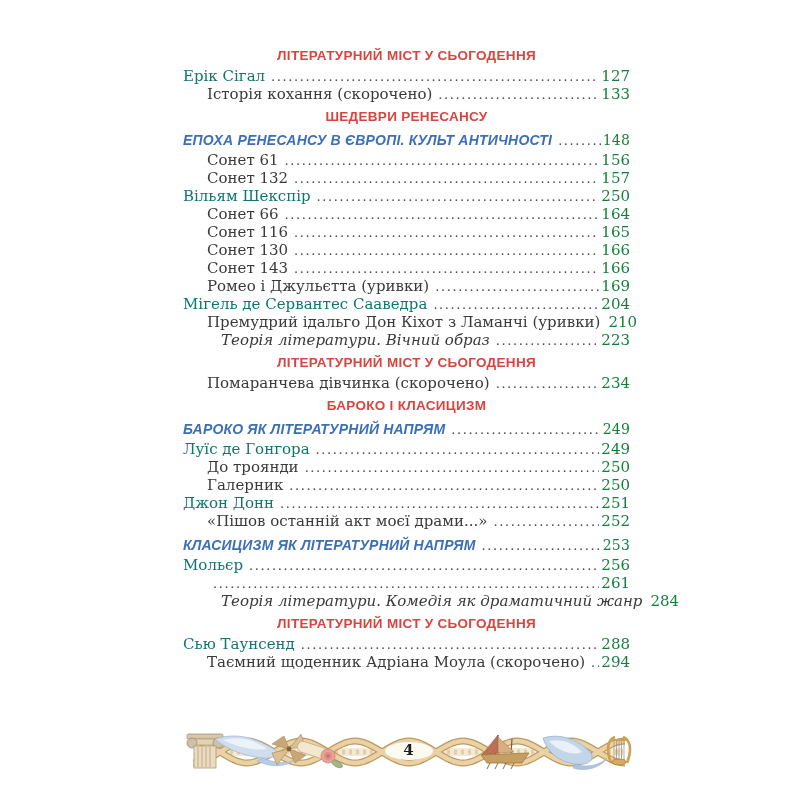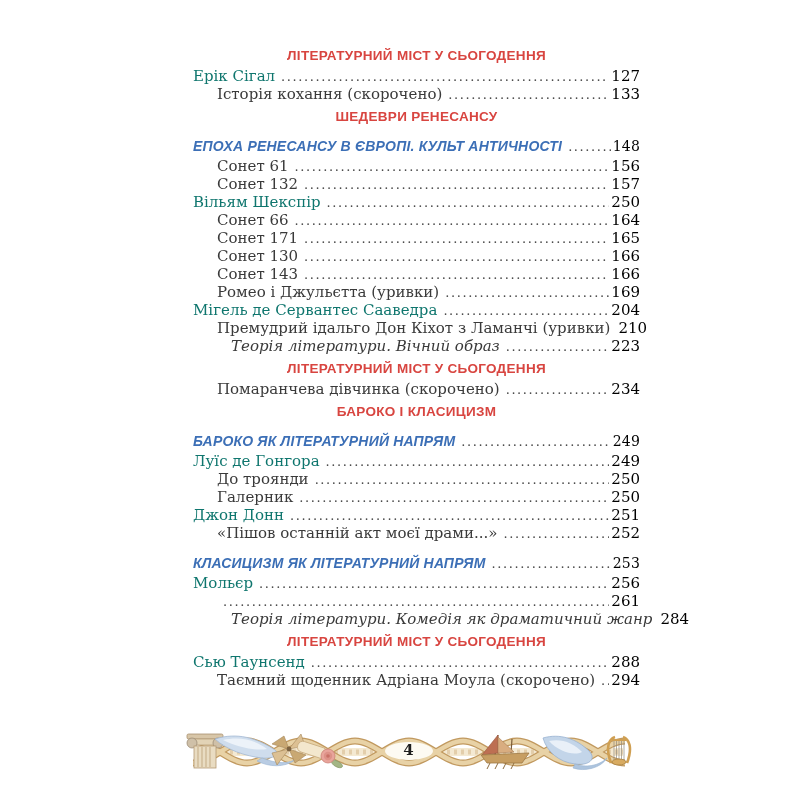--- a/index.html
+++ b/index.html
@@ -4,57 +4,57 @@
 <style>
   html,body { margin:0; padding:0; }
   .page {
     position:relative;
     width:800px; height:800px;
     background:#ffffff;
     font-family:"DejaVu Serif","Liberation Serif",serif;
     overflow:hidden;
   }
   .toc {
-    position:absolute; left:193px; top:42px; width:447px;
+    position:absolute; left:183px; top:42px; width:447px;
   }
   .row {
     display:flex; align-items:baseline;
     height:18px; line-height:18px;
     font-size:15px; color:#3a3a3a;
     white-space:nowrap;
   }
   .row.section {
     justify-content:center;
     font-family:"Liberation Sans",sans-serif;
     font-weight:700; font-size:13.5px; letter-spacing:.3px;
     color:#d84540;
     height:16px; line-height:16px;
     margin:6px 0 3px;
   }
   .row.chapter {
     font-family:"Liberation Sans",sans-serif;
     font-weight:700; font-style:italic;
     font-size:14px; color:#3c6fb6; letter-spacing:.2px;
-    margin:12px 0 2px;
+    margin:6px 0 2px;
   }
   .row.author .title { font-weight:400; color:#0f766e; }
   .row.work { padding-left:24px; }
   .row.theory { padding-left:38px; }
   .row.theory .title { font-style:italic; }
   .title { flex:0 0 auto; }
   .dots {
     flex:1 1 auto; overflow:hidden;
     margin:0 2px 0 6px;
     color:#4a4a4a; font-size:13px; letter-spacing:1.6px;
     font-family:"DejaVu Serif",serif; font-style:normal; font-weight:400;
   }
   .dots::after {
     content:"........................................................................................................................................................................";
   }
-  .pagenum { flex:0 0 auto; color:#000000; font-weight:400; font-style:normal; }
+  .pagenum { flex:0 0 auto; color:#15803d; font-weight:400; font-style:normal; }
   .chapter .pagenum, .chapter .dots { font-family:"DejaVu Serif",serif; }
 
   .footer-band {
     position:absolute; left:185px; top:731px;
     width:447px; height:44px;
   }
   .footer-band svg { display:block; }
   .footer-pagenum {
     position:absolute; left:0; top:10px; width:100%;
     text-align:center;
@@ -103,21 +103,21 @@
         <span class="title">Вільям Шекспір</span>
         <span class="dots"></span>
         <span class="pagenum">250</span>
       </div>
       <div class="row work">
         <span class="title">Сонет 66</span>
         <span class="dots"></span>
         <span class="pagenum">164</span>
       </div>
       <div class="row work">
-        <span class="title">Сонет 171</span>
+        <span class="title">Сонет 116</span>
         <span class="dots"></span>
         <span class="pagenum">165</span>
       </div>
       <div class="row work">
         <span class="title">Сонет 130</span>
         <span class="dots"></span>
         <span class="pagenum">166</span>
       </div>
       <div class="row work">
         <span class="title">Сонет 143</span>

